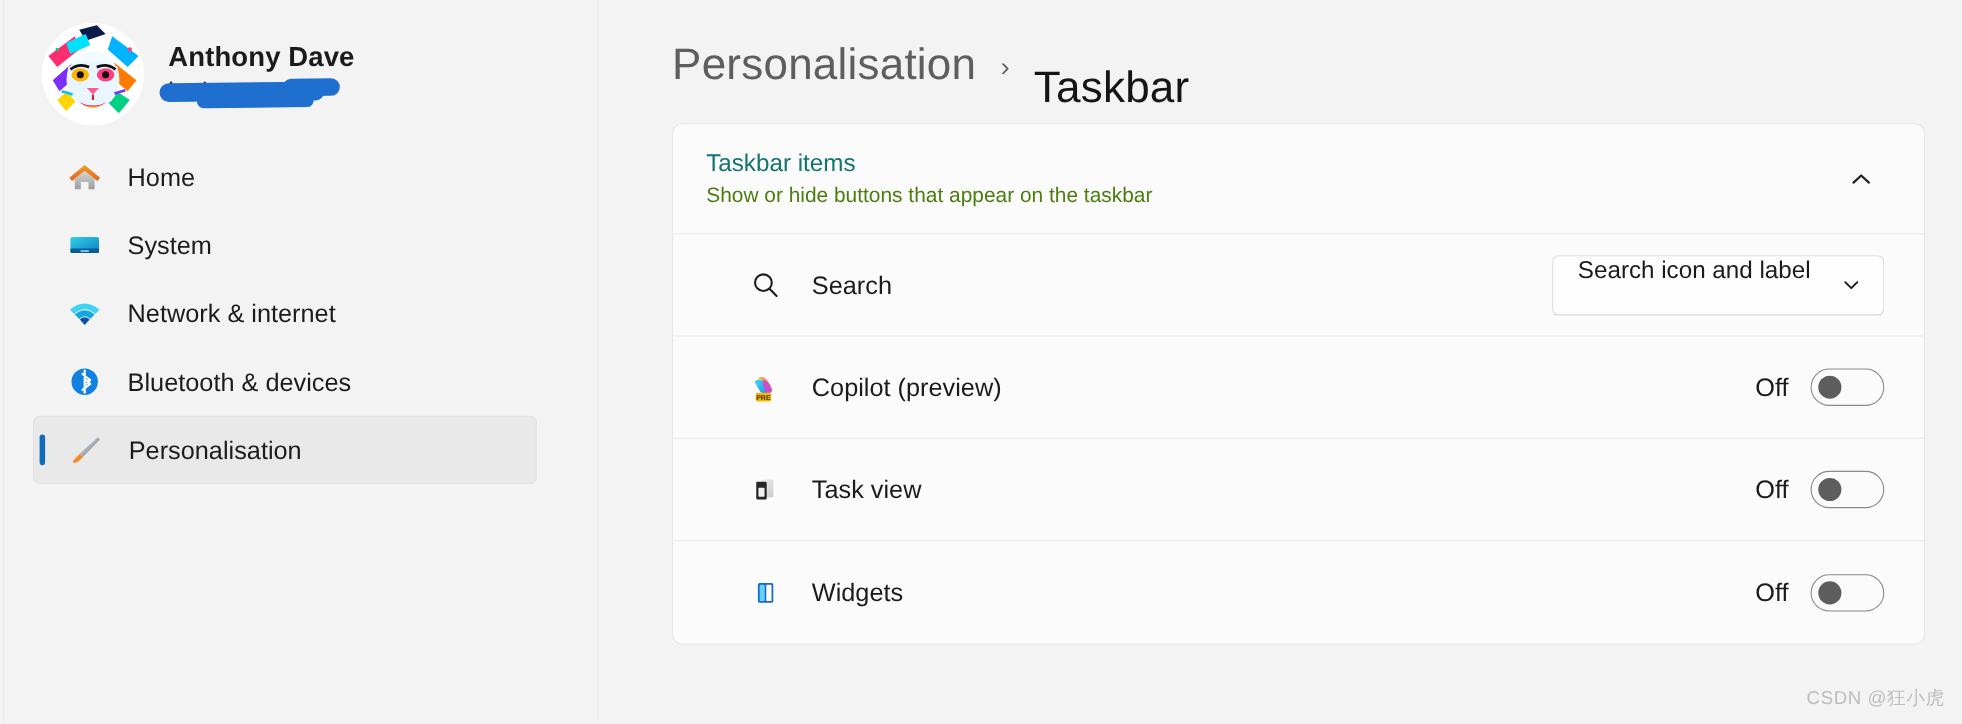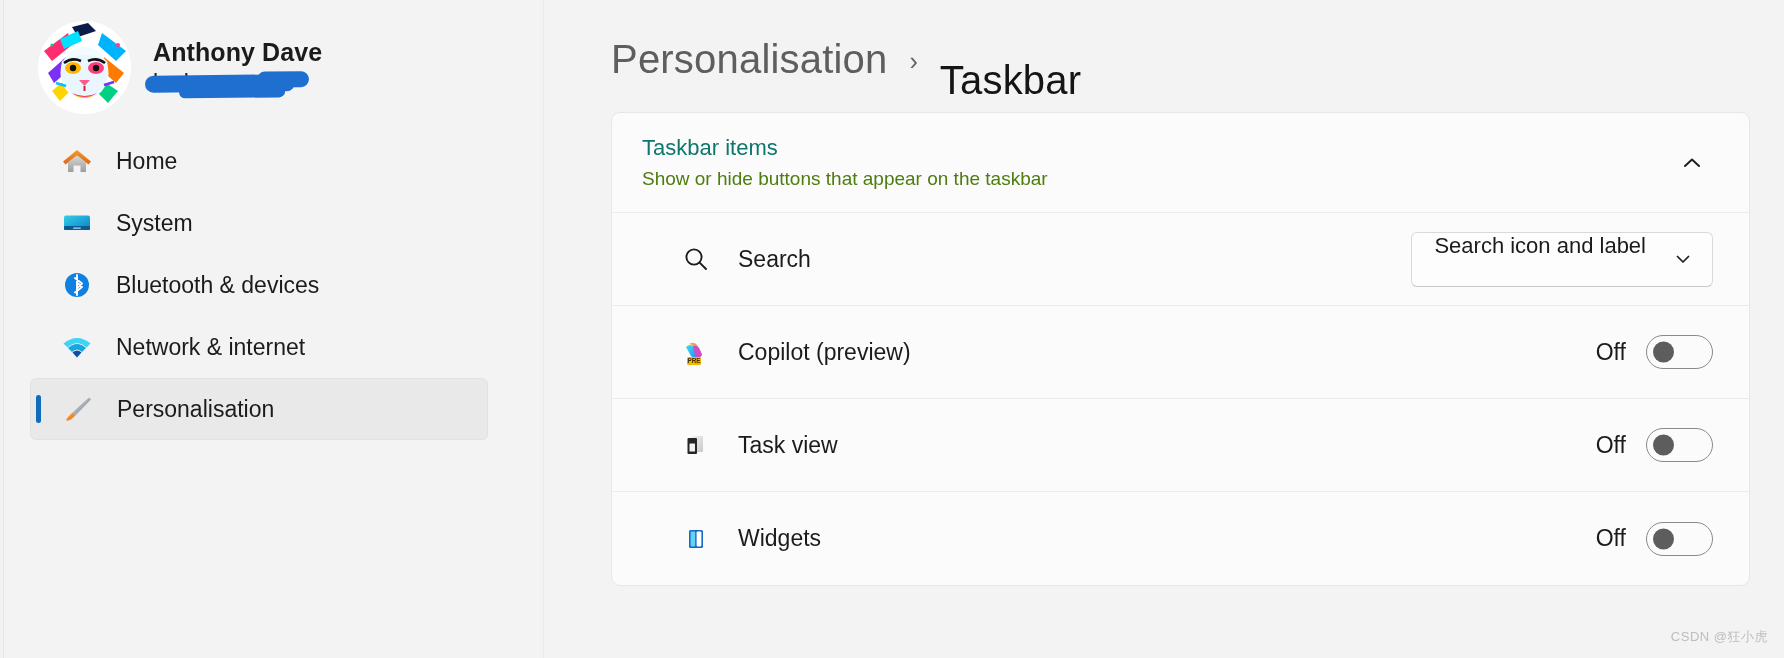--- a/index.html
+++ b/index.html
@@ -322,21 +322,21 @@
     height: 21px;
     border-radius: 50%;
     background: #5d5d5d;
   }
 
   
   .watermark {
     position: absolute;
     right: 16px;
     bottom: 12px;
-    font-size: 13px;
+    font-size: 17px;
     color: #bdbdbd;
     font-family: "Liberation Sans", sans-serif;
     letter-spacing: .5px;
     white-space: nowrap;
   }
 </style>
 </head>
 <body>
 
 <div class="app">
@@ -437,36 +437,36 @@
             <rect x="3" y="19" width="26" height="4" rx="1" fill="#0a5a93"></rect>
             <rect x="12" y="20.4" width="8" height="1.4" rx="0.7" fill="#9fe0ff"></rect>
           </svg>
         </span>
         <span class="nav-label">System</span>
       </div>
 
       <div class="nav-item">
         <span class="nav-icon">
           <svg width="32" height="32" viewBox="0 0 32 32" aria-hidden="true">
-            <circle cx="16" cy="16" r="12" fill="#1081e0"></circle>
-            <path d="M14 9 L21 14.5 L16 19 L16 6 L16 26 L16 13.5 L21 18 L14 23.5" stroke="#ffffff" stroke-width="2" fill="none" stroke-linejoin="round" stroke-linecap="round"></path>
-          </svg>
-        </span>
-        <span class="nav-label">Bluetooth &amp; devices</span>
+            <path d="M2.5 12.5 Q16 1.5 29.5 12.5 L25.5 16.5 Q16 7.8 6.5 16.5 Z" fill="#3fd3f5"></path>
+            <path d="M7 17 Q16 9 25 17 L21 21 Q16 16 11 21 Z" fill="#17a7e0"></path>
+            <path d="M11.5 21.5 Q16 17.3 20.5 21.5 L16 26.5 Z" fill="#0a4fa8"></path>
+          </svg>
+        </span>
+        <span class="nav-label">Network &amp; internet</span>
       </div>
 
       <div class="nav-item">
         <span class="nav-icon">
           <svg width="32" height="32" viewBox="0 0 32 32" aria-hidden="true">
-            <path d="M2.5 12.5 Q16 1.5 29.5 12.5 L25.5 16.5 Q16 7.8 6.5 16.5 Z" fill="#3fd3f5"></path>
-            <path d="M7 17 Q16 9 25 17 L21 21 Q16 16 11 21 Z" fill="#17a7e0"></path>
-            <path d="M11.5 21.5 Q16 17.3 20.5 21.5 L16 26.5 Z" fill="#0a4fa8"></path>
-          </svg>
-        </span>
-        <span class="nav-label">Network &amp; internet</span>
+            <circle cx="16" cy="16" r="12" fill="#1081e0"></circle>
+            <path d="M14 9 L21 14.5 L16 19 L16 6 L16 26 L16 13.5 L21 18 L14 23.5" stroke="#ffffff" stroke-width="2" fill="none" stroke-linejoin="round" stroke-linecap="round"></path>
+          </svg>
+        </span>
+        <span class="nav-label">Bluetooth &amp; devices</span>
       </div>
 
       <div class="nav-item selected">
         <span class="nav-icon">
           <svg width="32" height="32" viewBox="0 0 32 32" aria-hidden="true">
             <defs>
                 <linearGradient id="pb" x1="0" y1="0" x2="1" y2="1">
               <stop offset="0" stop-color="#cfd4da"></stop>
                   <stop offset="1" stop-color="#7d858e"></stop>
                 </linearGradient>

